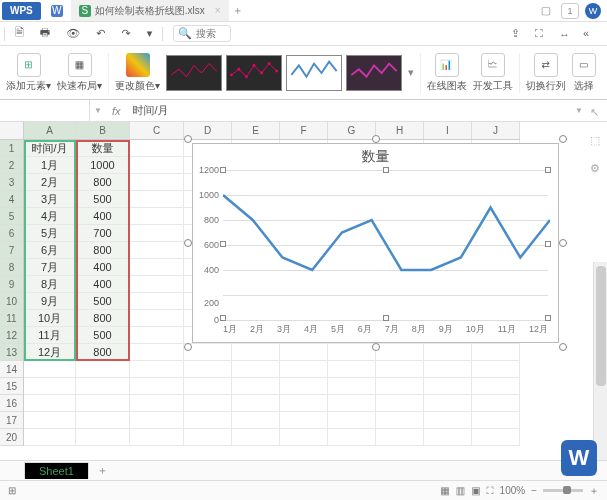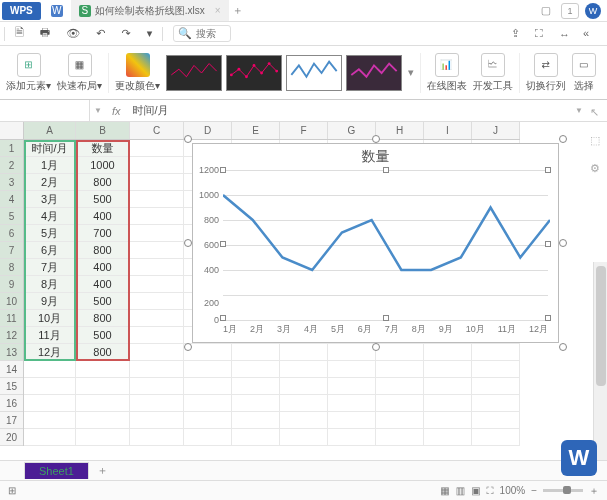--- a/index.html
+++ b/index.html
@@ -70,21 +70,21 @@
   .chart-title { text-align: center; font-size: 14px; color: #555; padding: 4px; font-family: SimSun, serif; }
   .chart-plot { position: absolute; left: 30px; top: 26px; right: 10px; bottom: 24px; }
   .grid-line { position: absolute; left: 0; right: 0; height: 1px; background: #ddd; }
   .y-label { position: absolute; right: 100%; transform: translateY(-50%); font-size: 9px; color: #777; padding-right: 4px; }
   .x-labels { position: absolute; left: 30px; right: 10px; bottom: 6px; display: flex; justify-content: space-between; font-size: 9px; color: #777; }
   .line-path { fill: none; stroke: #4a8cc9; stroke-width: 2.5; }
   .sel-handle-sm { position: absolute; width: 6px; height: 6px; background: #fff; border: 1px solid #888; }
 
   
   .sheet-tabs { position: absolute; bottom: 20px; left: 0; right: 0; height: 20px; display: flex; align-items: center; border-top: 1px solid #ddd; background: #fafafa; padding-left: 24px; }
-  .sheet-tab { padding: 2px 14px; font-size: 11px; background: #4c1d95; border: 1px solid #ddd; border-bottom: none; color: #3d9e62; }
+  .sheet-tab { padding: 2px 14px; font-size: 11px; background: #000000; border: 1px solid #ddd; border-bottom: none; color: #3d9e62; }
   .sheet-add { padding: 2px 8px; color: #888; }
 
   
   .status-bar { position: absolute; bottom: 0; left: 0; right: 0; height: 20px; display: flex; align-items: center; background: #fafafa; border-top: 1px solid #ddd; padding: 0 8px; gap: 8px; font-size: 10px; color: #777; }
   .status-right { margin-left: auto; display: flex; align-items: center; gap: 6px; }
   .zoom-slider { width: 40px; height: 3px; background: #ccc; position: relative; }
   .zoom-thumb { position: absolute; left: 50%; top: -3px; width: 8px; height: 8px; background: #888; border-radius: 2px; }
 
   
   .watermark { position: absolute; right: 10px; bottom: 24px; display: flex; align-items: center; gap: 6px; font-size: 18px; color: #666; font-weight: bold; }

